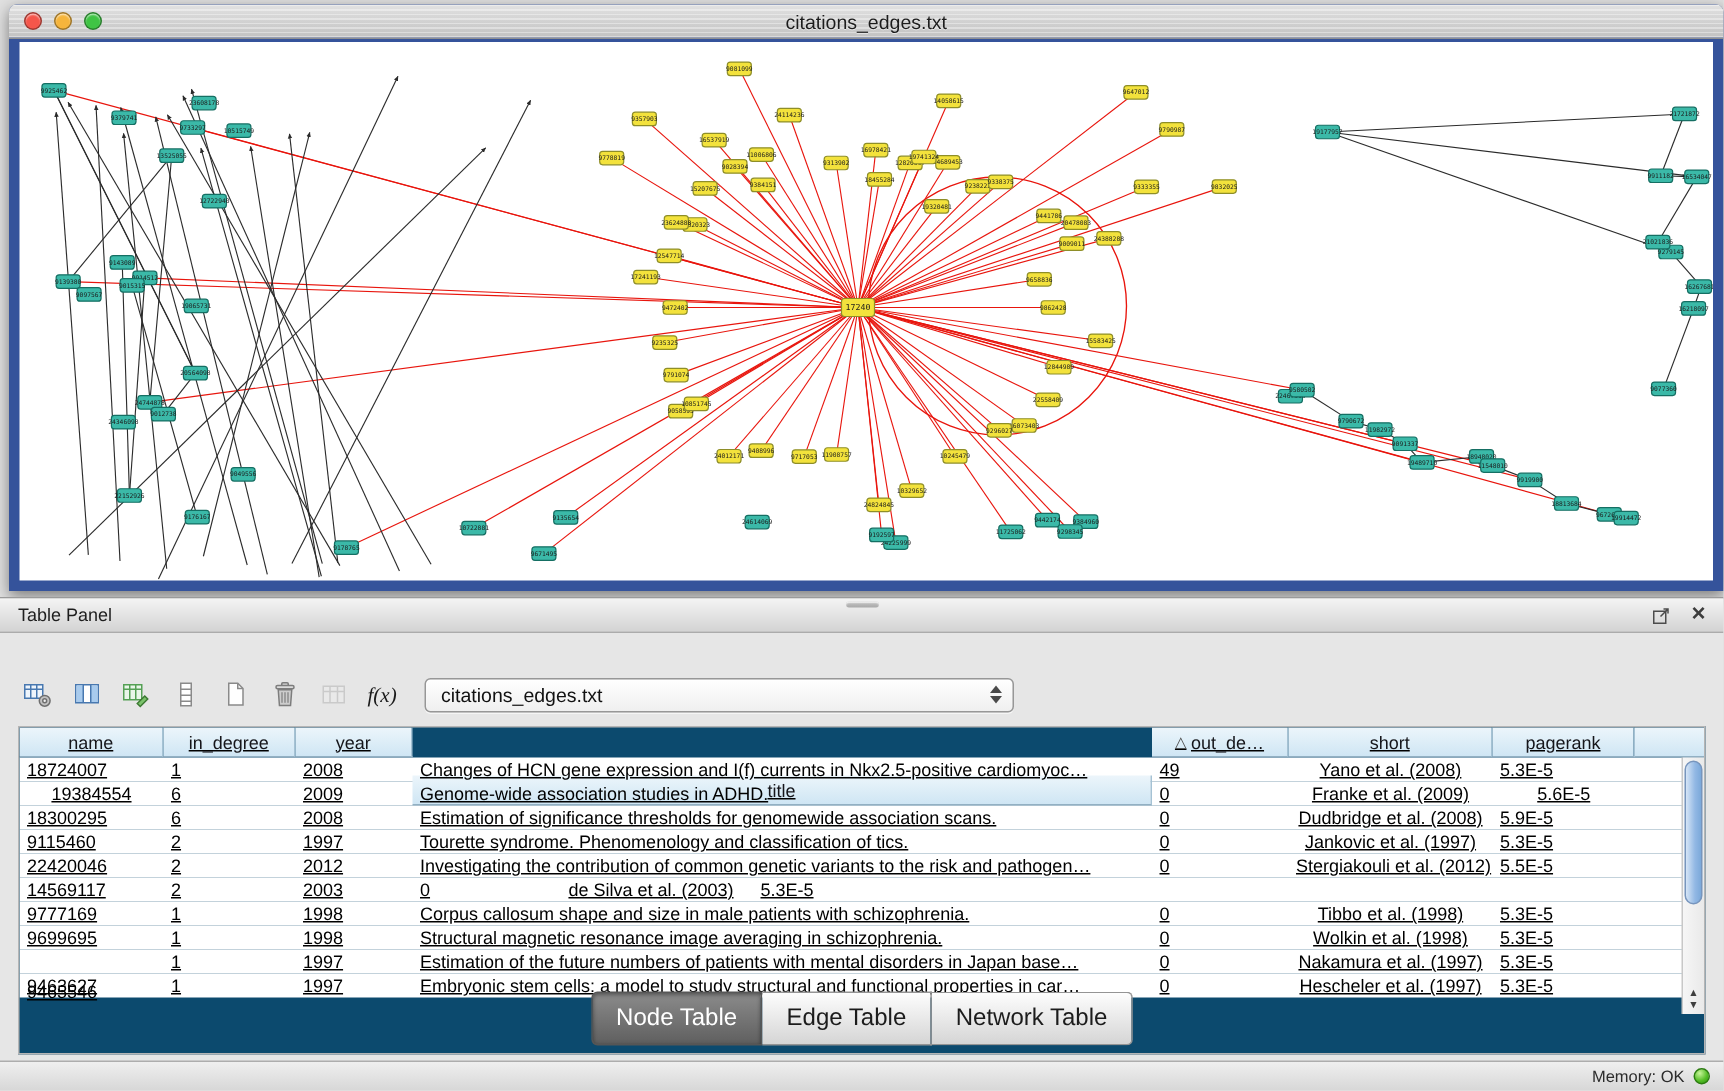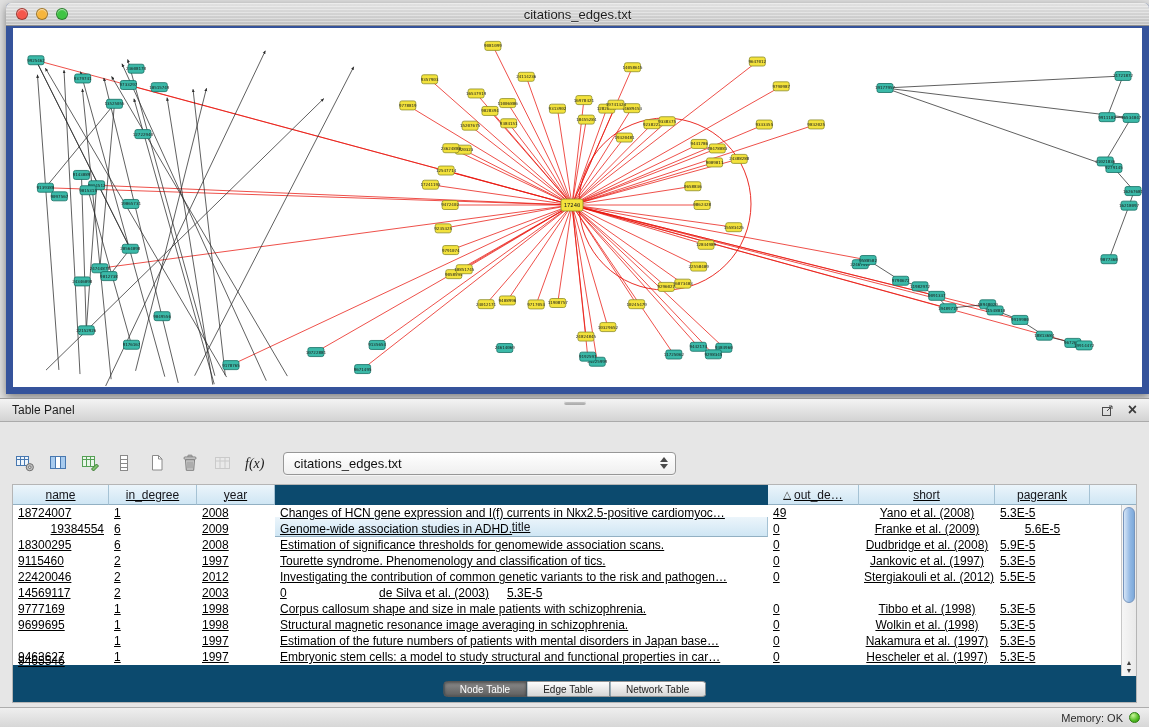--- a/index.html
+++ b/index.html
@@ -109,22 +109,22 @@
   .sb-arrows{
     position:absolute; bottom:2px; left:0; width:100%;
     display:flex; flex-direction:column; align-items:center; gap:1px;
     font-size:7px; color:#3f3f3f; line-height:1;
   }
   .tabs{
     position:absolute; bottom:5px; left:50%; transform:translateX(-50%);
     display:flex; z-index:4;
   }
   .tab{
-    height:16px; padding:0 16px; display:flex; align-items:center;
-    font-size:10px; color:#1c1c1c;
+    height:36px; padding:0 16px; display:flex; align-items:center;
+    font-size:16px; color:#1c1c1c;
     background:linear-gradient(#fdfdfd,#d5d5d5);
     border:1px solid #949494; border-left:none;
   }
   .tab:first-child{ border-left:1px solid #949494; border-radius:4px 0 0 4px; }
   .tab:last-child{ border-radius:0 4px 4px 0; }
   .tab.selected{
     background:linear-gradient(#8b8b8b,#5f5f5f); color:#fff;
     border-color:#565656; box-shadow:inset 0 1px 3px rgba(0,0,0,.45);
   }
 
@@ -813,21 +813,21 @@
         <div class="tr">
           <div class="td" style="width: 96px; text-align: left;">18724007</div>
           <div class="td" style="width: 88px; text-align: left;">1</div>
           <div class="td" style="width: 78px; text-align: left;">2008</div>
           <div class="td" style="width: 493px; text-align: left;">Changes of HCN gene expression and I(f) currents in Nkx2.5-positive cardiomyoc…</div>
           <div class="td" style="width: 91px; text-align: left;">49</div>
           <div class="td" style="width: 136px; text-align: center;">Yano et al. (2008)</div>
           <div class="td" style="width: 95px; text-align: left;">5.3E-5</div>
         </div>
         <div class="tr">
-          <div class="td" style="width: 96px; text-align: right;">19384554</div>
+          <div class="td" style="width: 96px; text-align: center;">19384554</div>
           <div class="td" style="width: 88px; text-align: left;">6</div>
           <div class="td" style="width: 78px; text-align: left;">2009</div>
           <div class="td" style="width: 493px; text-align: left;">Genome-wide association studies in ADHD.</div>
           <div class="td" style="width: 91px; text-align: left;">0</div>
           <div class="td" style="width: 136px; text-align: center;">Franke et al. (2009)</div>
           <div class="td" style="width: 95px; text-align: center;">5.6E-5</div>
         </div>
         <div class="tr">
           <div class="td" style="width: 96px; text-align: left;">18300295</div>
           <div class="td" style="width: 88px; text-align: left;">6</div>

